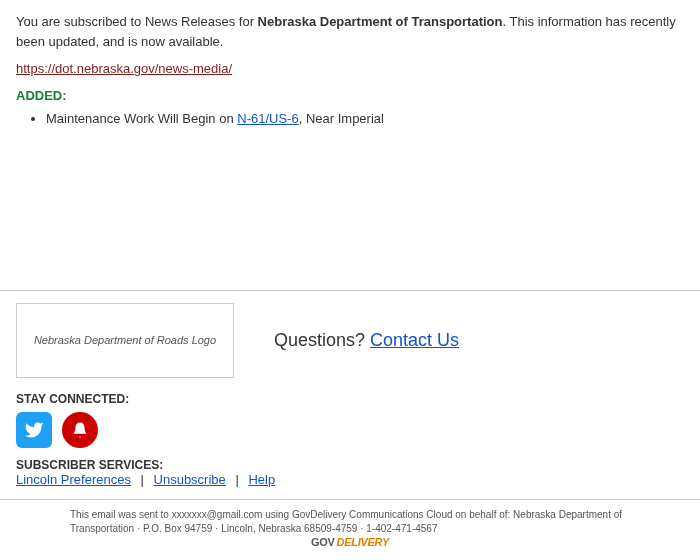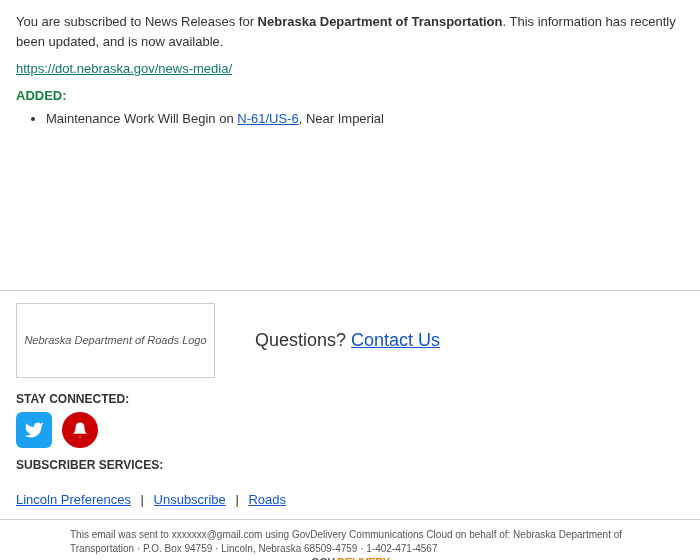--- a/index.html
+++ b/index.html
@@ -18,21 +18,21 @@
 
     .intro-text {
       font-size: 13px;
       color: #333;
       line-height: 1.5;
       margin-bottom: 10px;
     }
 
     .url-link {
       display: block;
-      color: #0f766e;
+      color: #7f1d1d;
       margin-bottom: 12px;
       font-size: 13px;
     }
 
     .added-label {
       font-size: 13px;
       font-weight: bold;
       color: #15803d;
       margin-bottom: 6px;
     }
@@ -65,21 +65,21 @@
 
     .footer-top {
       display: flex;
       align-items: center;
       gap: 40px;
       margin-bottom: 14px;
     }
 
     .logo-box {
       border: 1px solid #ccc;
-      width: 199px;
+      width: 218px;
       height: 75px;
       display: flex;
       align-items: center;
       justify-content: center;
       padding: 6px;
       flex-shrink: 0;
     }
 
     .logo-text {
       font-size: 11px;
@@ -148,21 +148,21 @@
     }
 
     .subscriber-services {
       margin-bottom: 12px;
     }
 
     .subscriber-label {
       font-size: 12px;
       font-weight: bold;
       color: #333;
-      margin-bottom: 20px;
+      margin-bottom: 0;
     }
 
     .subscriber-links {
       font-size: 13px;
       color: #333;
     }
 
     .subscriber-links a {
       color: #1155cc;
       text-decoration: underline;
@@ -268,21 +268,21 @@
     </div>
   </div>
 
   <div class="subscriber-services">
     <p class="subscriber-label">SUBSCRIBER SERVICES:</p>
     <div class="subscriber-links">
       <a href="#">Lincoln Preferences</a>
       <span class="separator"> |  </span>
       <a href="#">Unsubscribe</a>
       <span class="separator">  |  </span>
-      <a href="#">Roads</a>
+      <a href="#">Help</a>
     </div>
   </div>
 </div>
 
 <div class="footer-bottom">
   <p class="footer-bottom-text">This email was sent to xxxxxxx@gmail.com using GovDelivery Communications Cloud on behalf of: Nebraska Department of Transportation · P.O. Box 94759 · Lincoln, Nebraska 68509-4759 · 1-402-471-4567</p>
   <div class="badge-wrapper">
     <span class="govtext">GOV</span>
       <span class="deliverytext">DELIVERY</span>
   </div>

